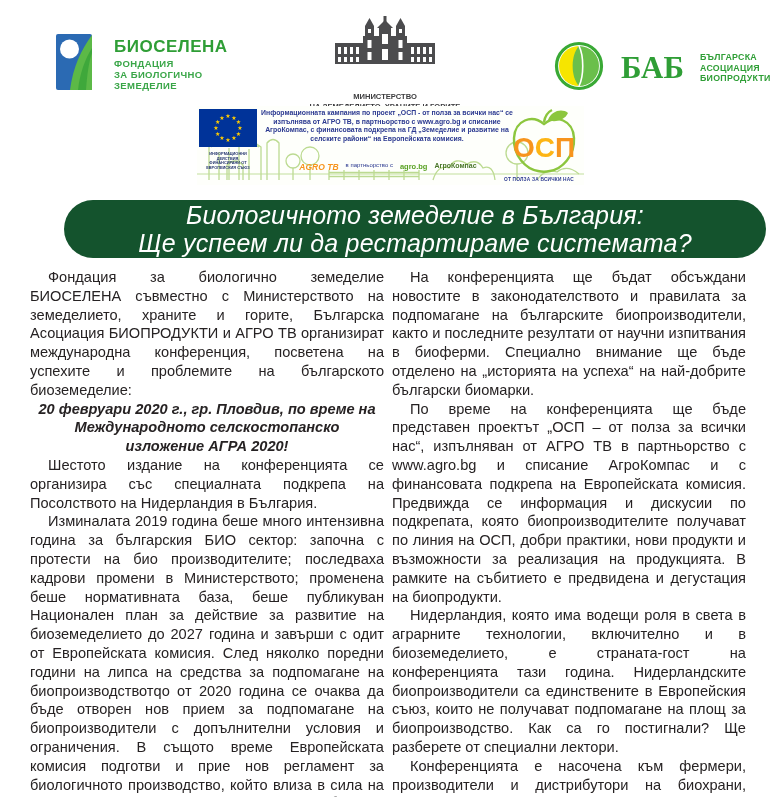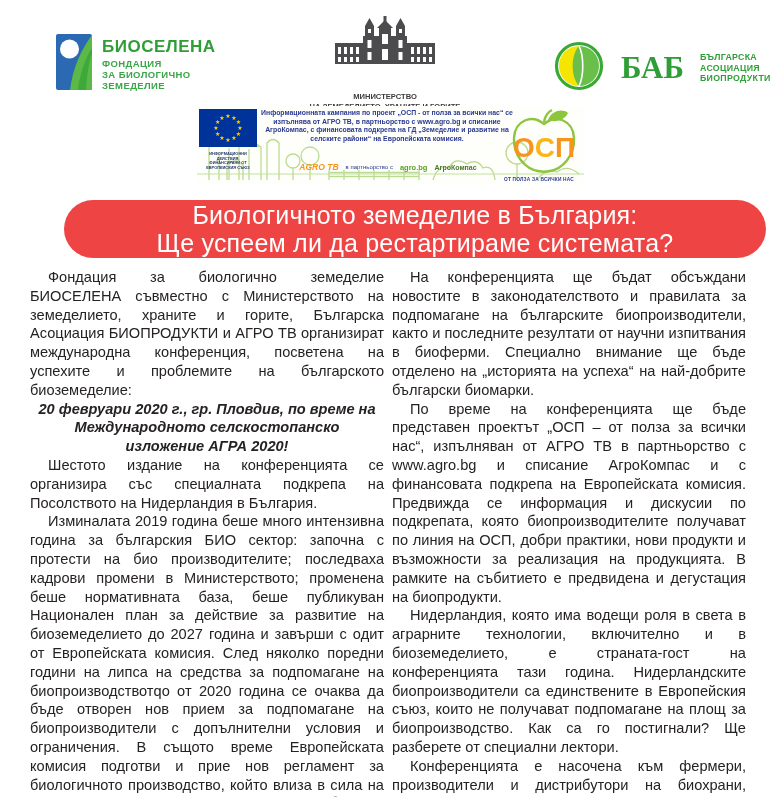--- a/index.html
+++ b/index.html
@@ -2,48 +2,48 @@
 <html lang="bg"><head>
 <meta charset="utf-8">
 <style>
   html,body{margin:0;padding:0;}
   body{
     width:770px;height:797px;position:relative;overflow:hidden;
     background:#ffffff;color:#231f20;
     font-family:"Liberation Sans",sans-serif;
   }
   
-  .bioselena{position:absolute;left:56px;top:34px;display:flex;gap:10px;align-items:flex-start;}
+  .bioselena{position:absolute;left:56px;top:34px;display:flex;gap:22px;align-items:flex-start;}
   .bioselena .txt{padding-top:4px;}
   .bioselena .name{font-weight:bold;font-size:17px;color:#2f9e36;letter-spacing:.5px;line-height:17px;}
   .bioselena .sub{font-weight:bold;font-size:9.5px;color:#3aa648;line-height:11px;letter-spacing:.4px;margin-top:3px;}
   .ministry{position:absolute;left:295px;top:16px;width:180px;text-align:center;}
   .ministry .sub{font-weight:bold;font-size:7.6px;color:#3c3c3e;line-height:9.5px;margin-top:18px;}
   .bab{position:absolute;left:553px;top:40px;display:flex;gap:16px;align-items:center;}
   .bab .abbr{font-family:"Liberation Serif",serif;font-weight:bold;font-size:31px;color:#2f9e36;line-height:30px;}
   .bab .sub{font-weight:bold;font-size:8.8px;color:#2f9e36;line-height:10.5px;letter-spacing:.3px;}
   
   .campaign{position:absolute;left:197px;top:106px;width:387px;height:79px;background:#fefffb;}
   .farm{position:absolute;left:0;bottom:0;z-index:0;}
   .eu{position:absolute;left:2px;top:3px;z-index:2;width:58px;}
   .eu-caption{font-size:3.9px;font-weight:bold;color:#24356e;text-align:center;line-height:4.6px;margin-top:1px;}
   .campaign-text{position:absolute;left:64px;top:3px;width:252px;z-index:2;
     font-size:6.9px;font-weight:bold;color:#2b3990;text-align:center;line-height:8.6px;}
   .partners{position:absolute;left:66px;top:56px;width:250px;z-index:2;
-    display:flex;justify-content:center;align-items:center;gap:7px;white-space:nowrap;}
+    display:flex;justify-content:center;align-items:flex-start;gap:7px;white-space:nowrap;}
   .p-agrotv{font-size:8.5px;font-weight:bold;font-style:italic;color:#f7941d;}
   .p-link{font-size:6px;color:#2b3990;}
   .p-agrobg{font-size:7.5px;font-weight:bold;color:#5aa224;}
   .p-kompas{font-size:7px;font-weight:bold;color:#4a7729;}
   .osp{position:absolute;right:0;top:1px;z-index:2;width:80px;text-align:left;}
   .osp-tag{font-size:4.8px;font-weight:bold;color:#2b3990;letter-spacing:.2px;margin-top:-4px;}
   
-  .title{position:absolute;left:64px;top:200px;width:702px;height:58px;background:#ef4444;
+  .title{position:absolute;left:64px;top:200px;width:702px;height:58px;background:#14532d;
     border-radius:29px;color:#ffffff;text-align:center;
-    display:flex;flex-direction:column;justify-content:center;gap:1px;}
+    display:flex;flex-direction:column;justify-content:center;gap:1px;font-style:italic;}
   .title div{font-size:25px;line-height:27px;font-weight:normal;letter-spacing:.2px;}
   
   .columns{position:absolute;left:30px;top:268px;width:716px;display:flex;gap:8px;}
   .col{width:354px;font-size:14.6px;line-height:18.8px;text-align:justify;color:#262223;}
   .col p{margin:0;text-indent:18px;}
   .col p.highlight{font-weight:bold;text-align:center;text-indent:0;padding:0 6px;font-style:italic;}
 </style>
 </head>
 <body>
 

